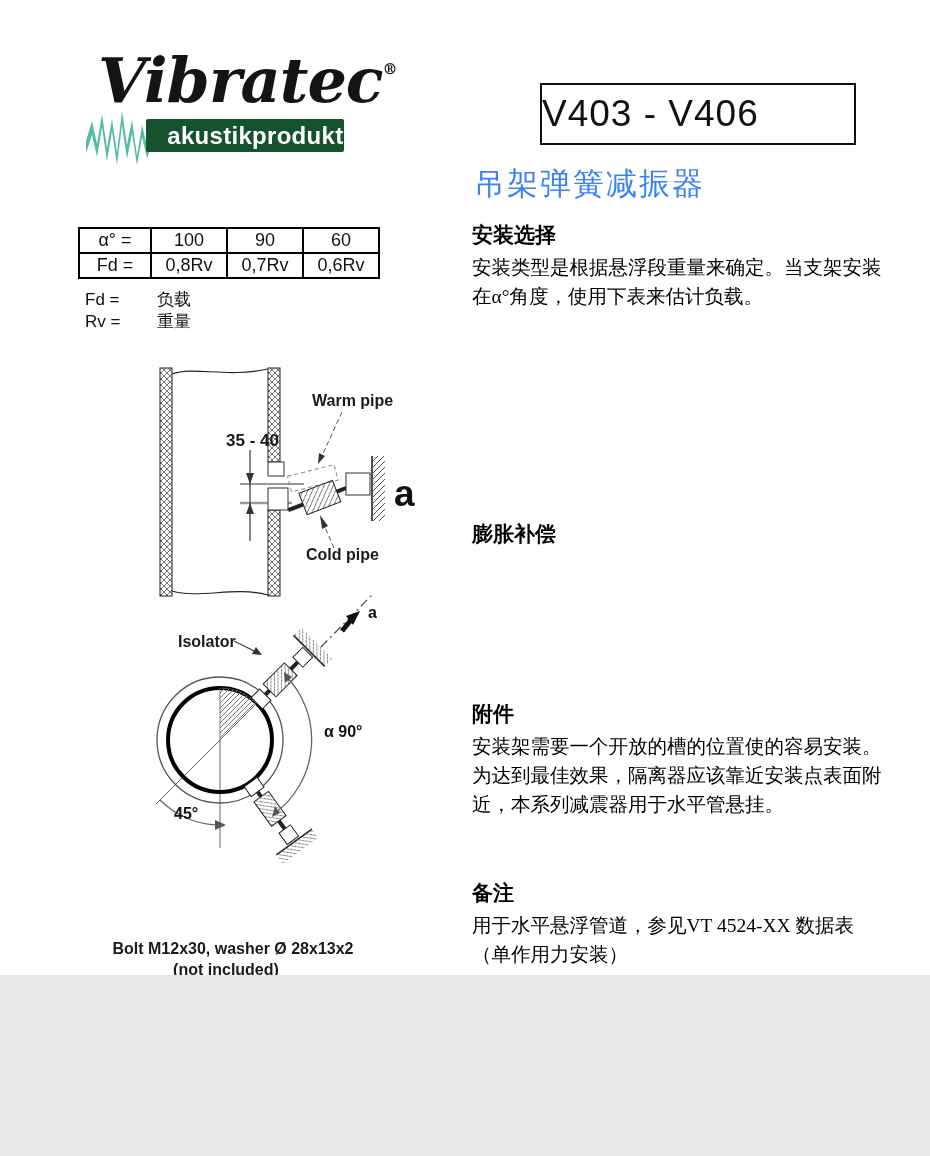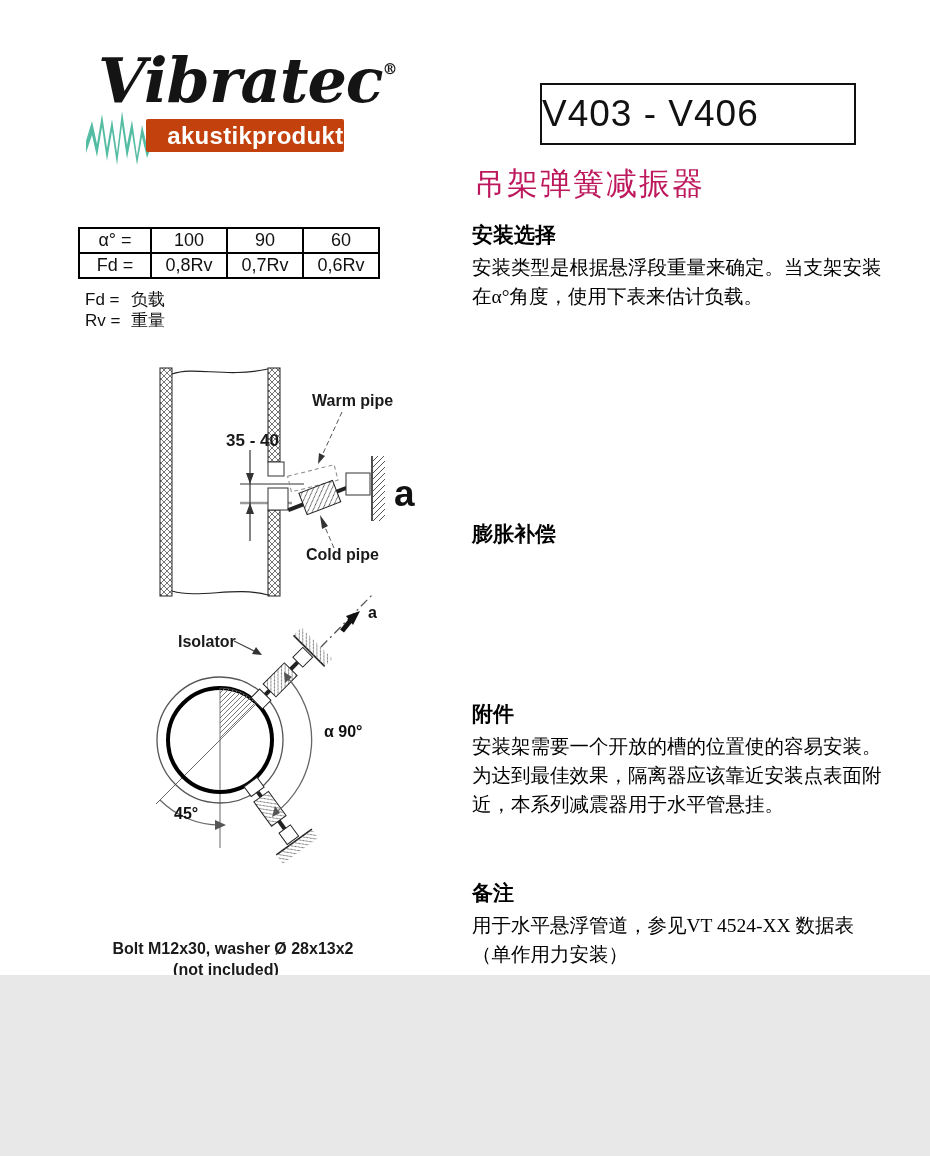--- a/index.html
+++ b/index.html
@@ -29,36 +29,36 @@
   
   .model-box {
     position:absolute; left:540px; top:83px; width:316px; height:62px;
     border:2.5px solid #111; box-sizing:border-box;
     display:flex; align-items:center; 
     font-size:37px; letter-spacing:1px; color:#111;
   }
   .page-title {
     position:absolute; left:474px; top:163px;
     font-family:"Liberation Serif","DejaVu Serif",serif;
-    font-size:31px; letter-spacing:2px; color:#be185d;
+    font-size:31px; letter-spacing:2px; color:#3b82f6;
   }
   
   .load-table {
     position:absolute; left:78px; top:227px;
     border-collapse:collapse; table-layout:fixed;
   }
   .load-table td {
     border:2px solid #000; height:23px; text-align:center;
     font-size:18px; padding:0 4px; white-space:nowrap;
   }
   .load-table td.c0 { width:62px; }
   .load-table td.c1 { width:66px; }
   .legend { position:absolute; left:85px; top:289px; font-size:17px; line-height:21px; }
   .legend .sym { display:inline-block; width:46px; font-family:"Liberation Sans","DejaVu Sans",sans-serif; }
-  .legend .mean { font-family:Liberation Serif, serif; }
+  .legend .mean { font-family:Liberation Mono, monospace;margin-left:26px; }
   
   .section { position:absolute; left:472px; width:420px; }
   .section h3 {
     margin:0; font-size:21px; font-weight:bold; color:#000;
     font-family:"Liberation Sans","DejaVu Sans",sans-serif; line-height:25px;
   }
   .section p {
     margin:6px 0 0 0; font-size:19.5px; line-height:29px; color:#000;
     font-family:"Liberation Serif","DejaVu Serif",serif; text-align:left;
   }
@@ -73,21 +73,21 @@
 <body>
 
 <div class="page">
 
   <div class="brand-text"><span>Vibratec</span><span class="brand-reg">®</span></div>
 
   <svg class="brand-zigzag" width="66" height="54" viewBox="0 0 66 54">
     <polygon fill="#54bca2" points="0,30 6,10 11,33 16,3 21,37 26,8 31,42 36,0 41,34 46,9 51,45 56,14 61,35 66,24 66,34 61,47 56,26 51,54 46,22 41,48 36,14 31,54 26,20 21,50 16,16 11,46 6,24 0,42"></polygon>
   </svg>
 
-  <div class="brand-banner" style="background: #c2410c;">
+  <div class="brand-banner" style="background: #14532d;">
     <span>akustikprodukter</span>
   </div>
 
   <div class="model-box">
     <span>V403 - V406</span>
   </div>
 
   <div class="page-title">吊架弹簧减振器</div>
 
   <table class="load-table">

